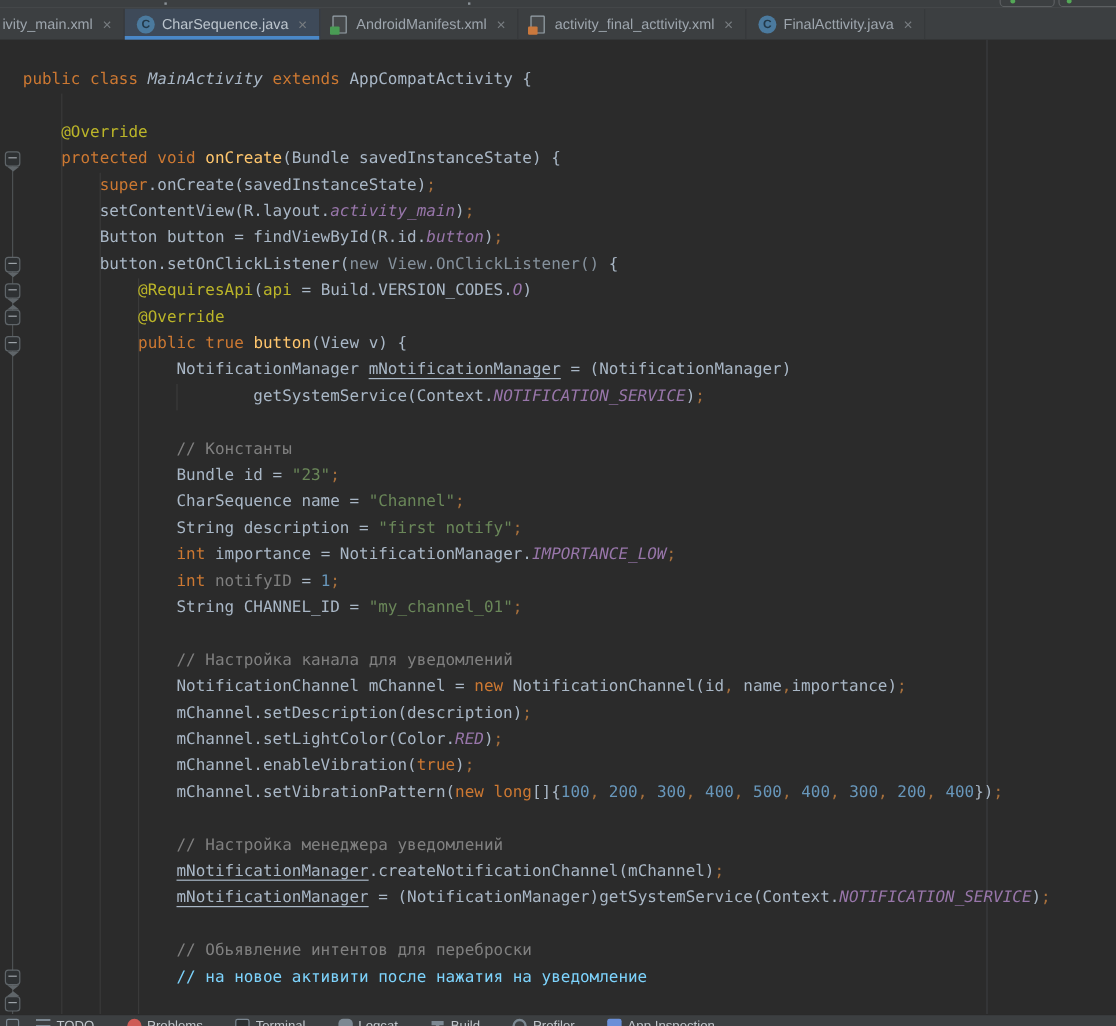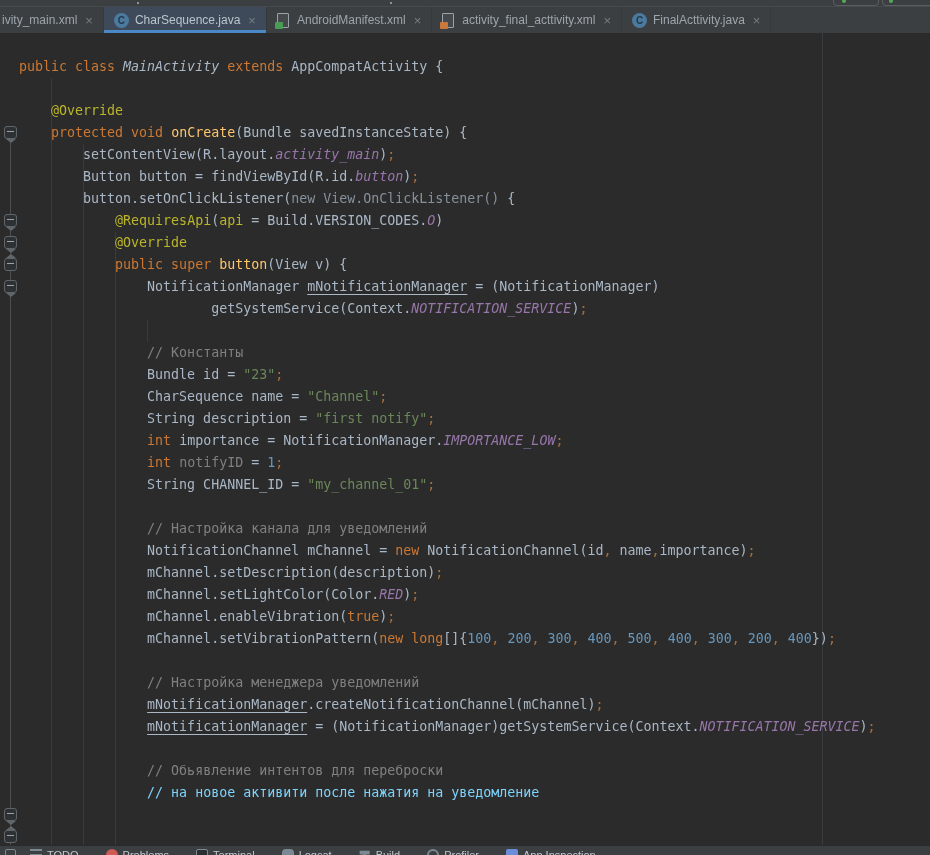--- a/index.html
+++ b/index.html
@@ -115,26 +115,27 @@
     <div class="vline guide" style="left:83px;top:111px;bottom:0"></div>
     <div class="vline guide" style="left:115px;top:199px;bottom:0"></div>
     <div class="vline guide" style="left:147px;top:287px;height:22px"></div>
     <div class="vline marginline" style="left:822px;top:0;bottom:0"></div>
     <div class="code">
         <div class="code-line"></div>
         <div class="code-line"><span class="tk-kw" style="color: rgb(204, 120, 50);">public class </span><span class="tk-def" style="color: rgb(169, 183, 198); font-style: italic;">MainActivity </span><span class="tk-kw" style="color: rgb(204, 120, 50);">extends </span><span class="tk-def" style="color: rgb(169, 183, 198);">AppCompatActivity {</span></div>
         <div class="code-line"></div>
         <div class="code-line"><span class="tk-def" style="color: rgb(169, 183, 198);">    </span><span class="tk-ann" style="color: rgb(187, 181, 41);">@Override</span></div>
         <div class="code-line"><span class="tk-def" style="color: rgb(169, 183, 198);">    </span><span class="tk-kw" style="color: rgb(204, 120, 50);">protected void </span><span class="tk-mth" style="color: rgb(255, 198, 109);">onCreate</span><span class="tk-def" style="color: rgb(169, 183, 198);">(Bundle savedInstanceState) {</span></div>
+        <div class="code-line"><span class="tk-def" style="color: rgb(169, 183, 198);">        </span><span class="tk-kw" style="color: rgb(204, 120, 50);">super</span><span class="tk-def" style="color: rgb(169, 183, 198);">.onCreate(savedInstanceState)</span><span class="tk-pun" style="color: rgb(168, 112, 60);">;</span></div>
         <div class="code-line"><span class="tk-def" style="color: rgb(169, 183, 198);">        setContentView(R.layout.</span><span class="tk-cst" style="color: rgb(152, 118, 170);">activity_main</span><span class="tk-def" style="color: rgb(169, 183, 198);">)</span><span class="tk-pun" style="color: rgb(168, 112, 60);">;</span></div>
         <div class="code-line"><span class="tk-def" style="color: rgb(169, 183, 198);">        Button button = findViewById(R.id.</span><span class="tk-cst" style="color: rgb(152, 118, 170);">button</span><span class="tk-def" style="color: rgb(169, 183, 198);">)</span><span class="tk-pun" style="color: rgb(168, 112, 60);">;</span></div>
         <div class="code-line"><span class="tk-def" style="color: rgb(169, 183, 198);">        button.setOnClickListener(</span><span class="tk-dim" style="color: rgb(133, 145, 156);">new View.OnClickListener() </span><span class="tk-def" style="color: rgb(169, 183, 198);">{</span></div>
         <div class="code-line"><span class="tk-def" style="color: rgb(169, 183, 198);">            </span><span class="tk-ann" style="color: rgb(187, 181, 41);">@RequiresApi</span><span class="tk-def" style="color: rgb(169, 183, 198);">(</span><span class="tk-ann" style="color: rgb(187, 181, 41);">api </span><span class="tk-def" style="color: rgb(169, 183, 198);">= Build.VERSION_CODES.</span><span class="tk-cst" style="color: rgb(152, 118, 170);">O</span><span class="tk-def" style="color: rgb(169, 183, 198);">)</span></div>
         <div class="code-line"><span class="tk-def" style="color: rgb(169, 183, 198);">            </span><span class="tk-ann" style="color: rgb(187, 181, 41);">@Override</span></div>
-        <div class="code-line"><span class="tk-def" style="color: rgb(169, 183, 198);">            </span><span class="tk-kw" style="color: rgb(204, 120, 50);">public super </span><span class="tk-mth" style="color: rgb(255, 198, 109);">button</span><span class="tk-def" style="color: rgb(169, 183, 198);">(View v) {</span></div>
+        <div class="code-line"><span class="tk-def" style="color: rgb(169, 183, 198);">            </span><span class="tk-kw" style="color: rgb(204, 120, 50);">public true </span><span class="tk-mth" style="color: rgb(255, 198, 109);">button</span><span class="tk-def" style="color: rgb(169, 183, 198);">(View v) {</span></div>
         <div class="code-line"><span class="tk-def" style="color: rgb(169, 183, 198);">                NotificationManager </span><span class="tk-fld" style="color: rgb(169, 183, 198);">mNotificationManager</span><span class="tk-def" style="color: rgb(169, 183, 198);"> = (NotificationManager)</span></div>
         <div class="code-line"><span class="tk-def" style="color: rgb(169, 183, 198);">                        getSystemService(Context.</span><span class="tk-cst" style="color: rgb(152, 118, 170);">NOTIFICATION_SERVICE</span><span class="tk-def" style="color: rgb(169, 183, 198);">)</span><span class="tk-pun" style="color: rgb(168, 112, 60);">;</span></div>
         <div class="code-line"></div>
         <div class="code-line"><span class="tk-def" style="color: rgb(169, 183, 198);">                </span><span class="tk-cmt" style="color: rgb(128, 128, 128);">// Константы</span></div>
         <div class="code-line"><span class="tk-def" style="color: rgb(169, 183, 198);">                Bundle id = </span><span class="tk-str" style="color: rgb(106, 135, 89);">"23"</span><span class="tk-pun" style="color: rgb(168, 112, 60);">;</span></div>
         <div class="code-line"><span class="tk-def" style="color: rgb(169, 183, 198);">                CharSequence name = </span><span class="tk-str" style="color: rgb(106, 135, 89);">"Channel"</span><span class="tk-pun" style="color: rgb(168, 112, 60);">;</span></div>
         <div class="code-line"><span class="tk-def" style="color: rgb(169, 183, 198);">                String description = </span><span class="tk-str" style="color: rgb(106, 135, 89);">"first notify"</span><span class="tk-pun" style="color: rgb(168, 112, 60);">;</span></div>
         <div class="code-line"><span class="tk-def" style="color: rgb(169, 183, 198);">                </span><span class="tk-kw" style="color: rgb(204, 120, 50);">int</span><span class="tk-def" style="color: rgb(169, 183, 198);"> importance = NotificationManager.</span><span class="tk-cst" style="color: rgb(152, 118, 170);">IMPORTANCE_LOW</span><span class="tk-pun" style="color: rgb(168, 112, 60);">;</span></div>
         <div class="code-line"><span class="tk-def" style="color: rgb(169, 183, 198);">                </span><span class="tk-kw" style="color: rgb(204, 120, 50);">int</span><span class="tk-unu" style="color: rgb(127, 127, 127);"> notifyID</span><span class="tk-def" style="color: rgb(169, 183, 198);"> = </span><span class="tk-num" style="color: rgb(104, 151, 187);">1</span><span class="tk-pun" style="color: rgb(168, 112, 60);">;</span></div>
         <div class="code-line"><span class="tk-def" style="color: rgb(169, 183, 198);">                String CHANNEL_ID = </span><span class="tk-str" style="color: rgb(106, 135, 89);">"my_channel_01"</span><span class="tk-pun" style="color: rgb(168, 112, 60);">;</span></div>

